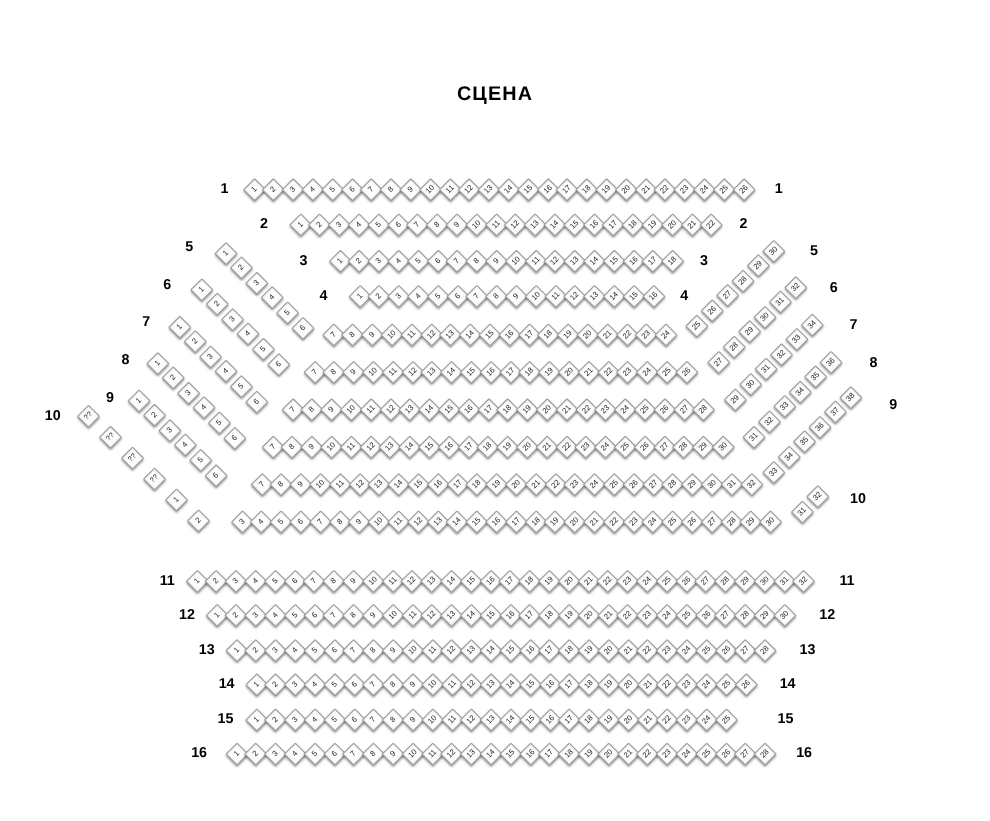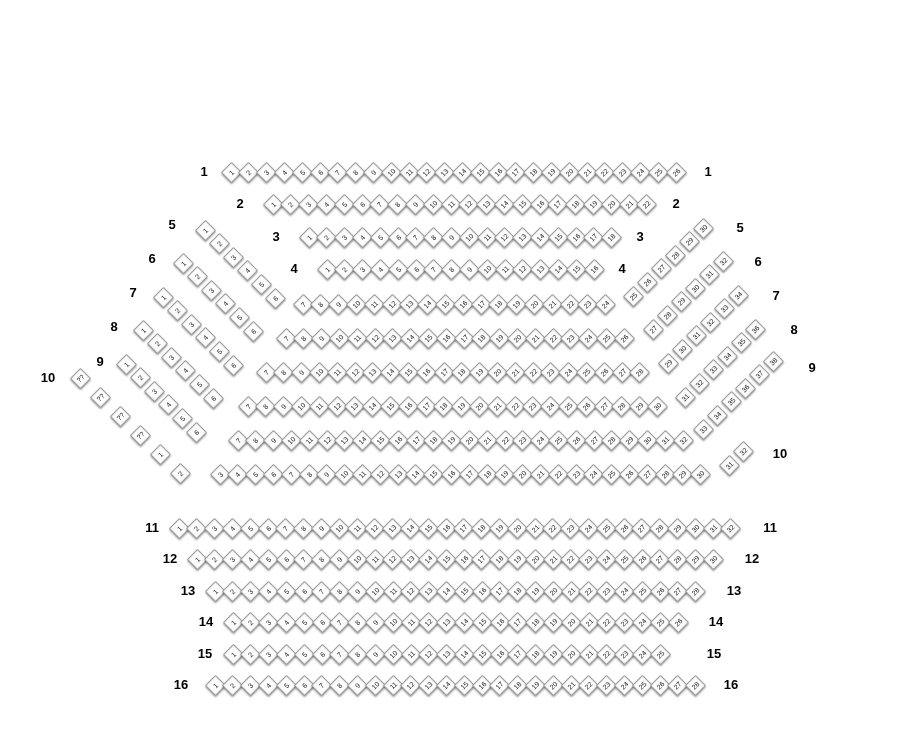--- a/index.html
+++ b/index.html
@@ -22,20 +22,21 @@
   }
   .row-label{
     position:absolute;transform:translate(-50%,-50%);
     font-size:13px;font-weight:bold;color:#000;white-space:nowrap;
   }
 </style>
 </head>
 <body>
 
 <div id="chart">
+  <div class="stage-title">СЦЕНА</div>
 <div class="seat" style="left: 223.5px; top: 164.5px;">1</div>
     <div class="seat" style="left: 241.3px; top: 164.5px;">2</div>
     <div class="seat" style="left: 259.1px; top: 164.5px;">3</div>
     <div class="seat" style="left: 276.9px; top: 164.5px;">4</div>
     <div class="seat" style="left: 294.7px; top: 164.5px;">5</div>
     <div class="seat" style="left: 312.5px; top: 164.5px;">6</div>
     <div class="seat" style="left: 330.3px; top: 164.5px;">7</div>
     <div class="seat" style="left: 348.1px; top: 164.5px;">8</div>
     <div class="seat" style="left: 365.9px; top: 164.5px;">9</div>
     <div class="seat" style="left: 383.7px; top: 164.5px;">10</div>

